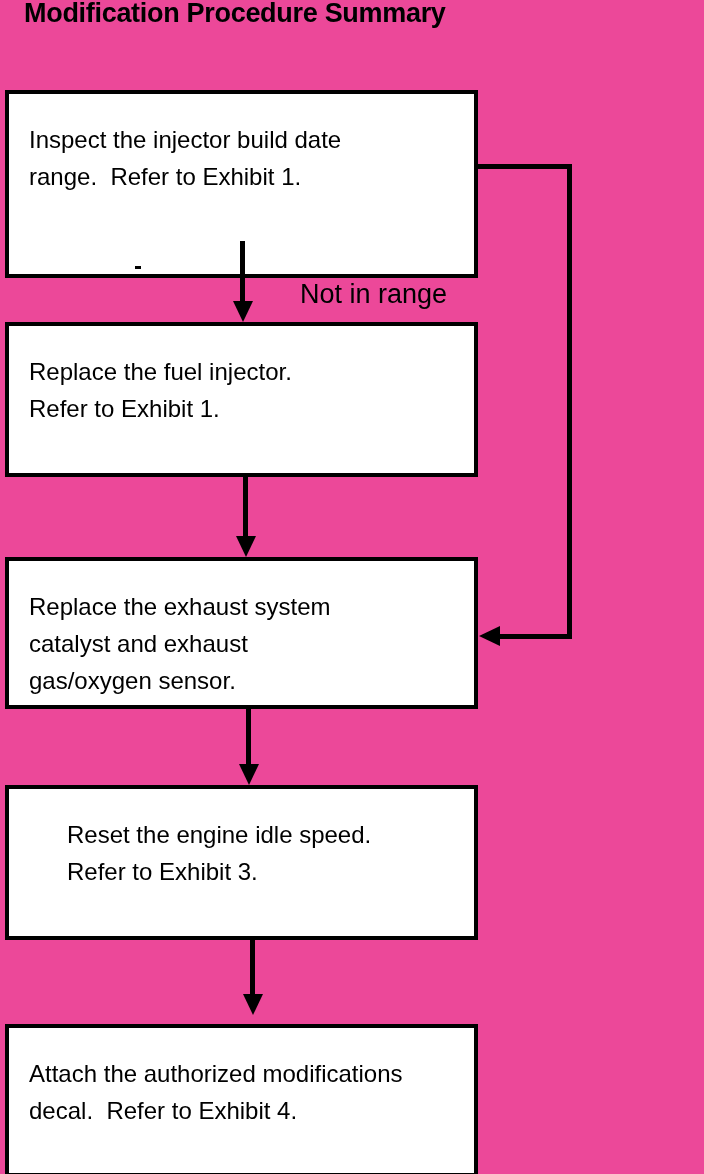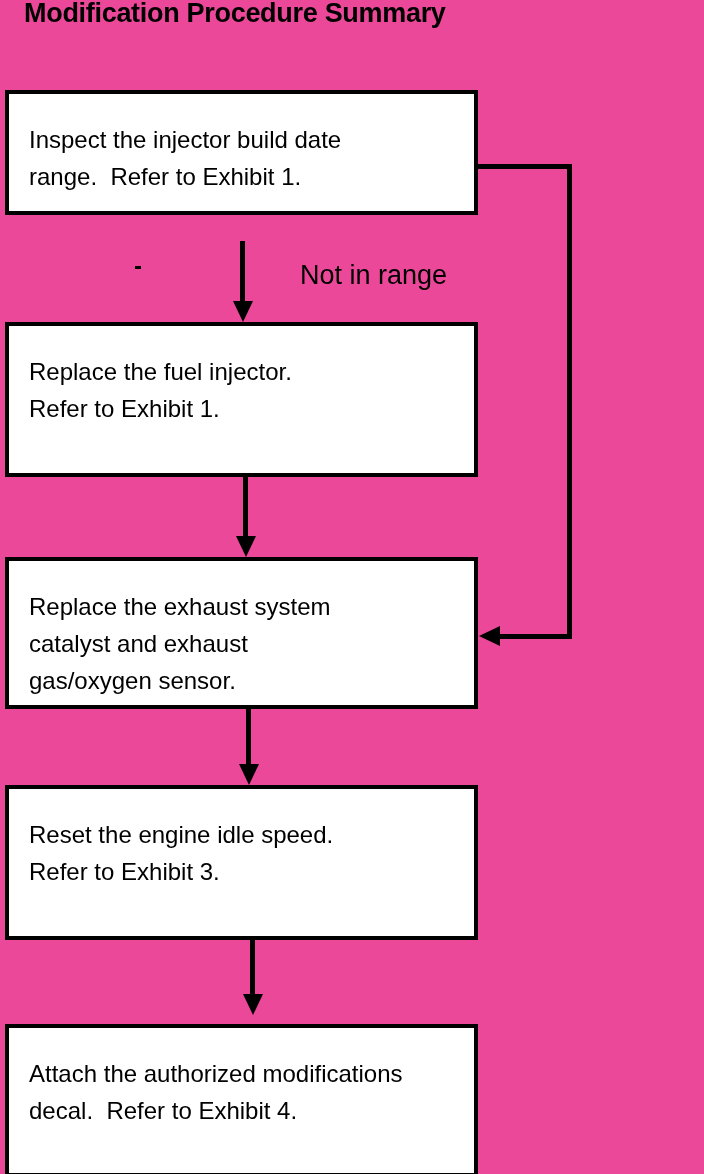--- a/index.html
+++ b/index.html
@@ -27,24 +27,24 @@
     white-space: pre-wrap;
   }
   .box {
     position: absolute;
     left: 5px;
     width: 473px;
     border: 4px solid #000000;
     box-sizing: border-box;
     background: #ffffff;
   }
-  .box1 { top: 90px;   height: 125px; }
+  .box1 { top: 90px;   height: 188px; }
   .box2 { top: 322px;  height: 155px; }
   .box3 { top: 557px;  height: 152px; }
-  .box4 { top: 785px;  height: 155px; }
+  .box4 { top: 785px;  height: 155px; padding-left: 38px; }
   .box5 { top: 1015px; height: 153px; margin-top: 9px; }
   .box-text {
     padding: 27px 12px 0 20px;
     font-size: 24px;
     line-height: 37px;
     white-space: pre-wrap;
   }
   .line {
     position: absolute;
     background: #000000;
@@ -75,20 +75,21 @@
     border-top: 10px solid transparent;
     border-bottom: 10px solid transparent;
     border-right: 21px solid #000000;
   }
   .wr-head { left: 479px; top: 626px; }
   .edge-label {
     position: absolute;
     font-size: 27px;
     line-height: 35px;
     white-space: pre-wrap;
+    margin-top: 19px;
   }
   .lbl-not-in-range { left: 300px; top: 258px; }
   .lbl-within-range { left: 623px; top: 346px; }
   .artifact-dot {
     position: absolute;
     left: 135px; top: 266px;
     width: 6px; height: 3px;
     background: #000000;
   }
 </style>

